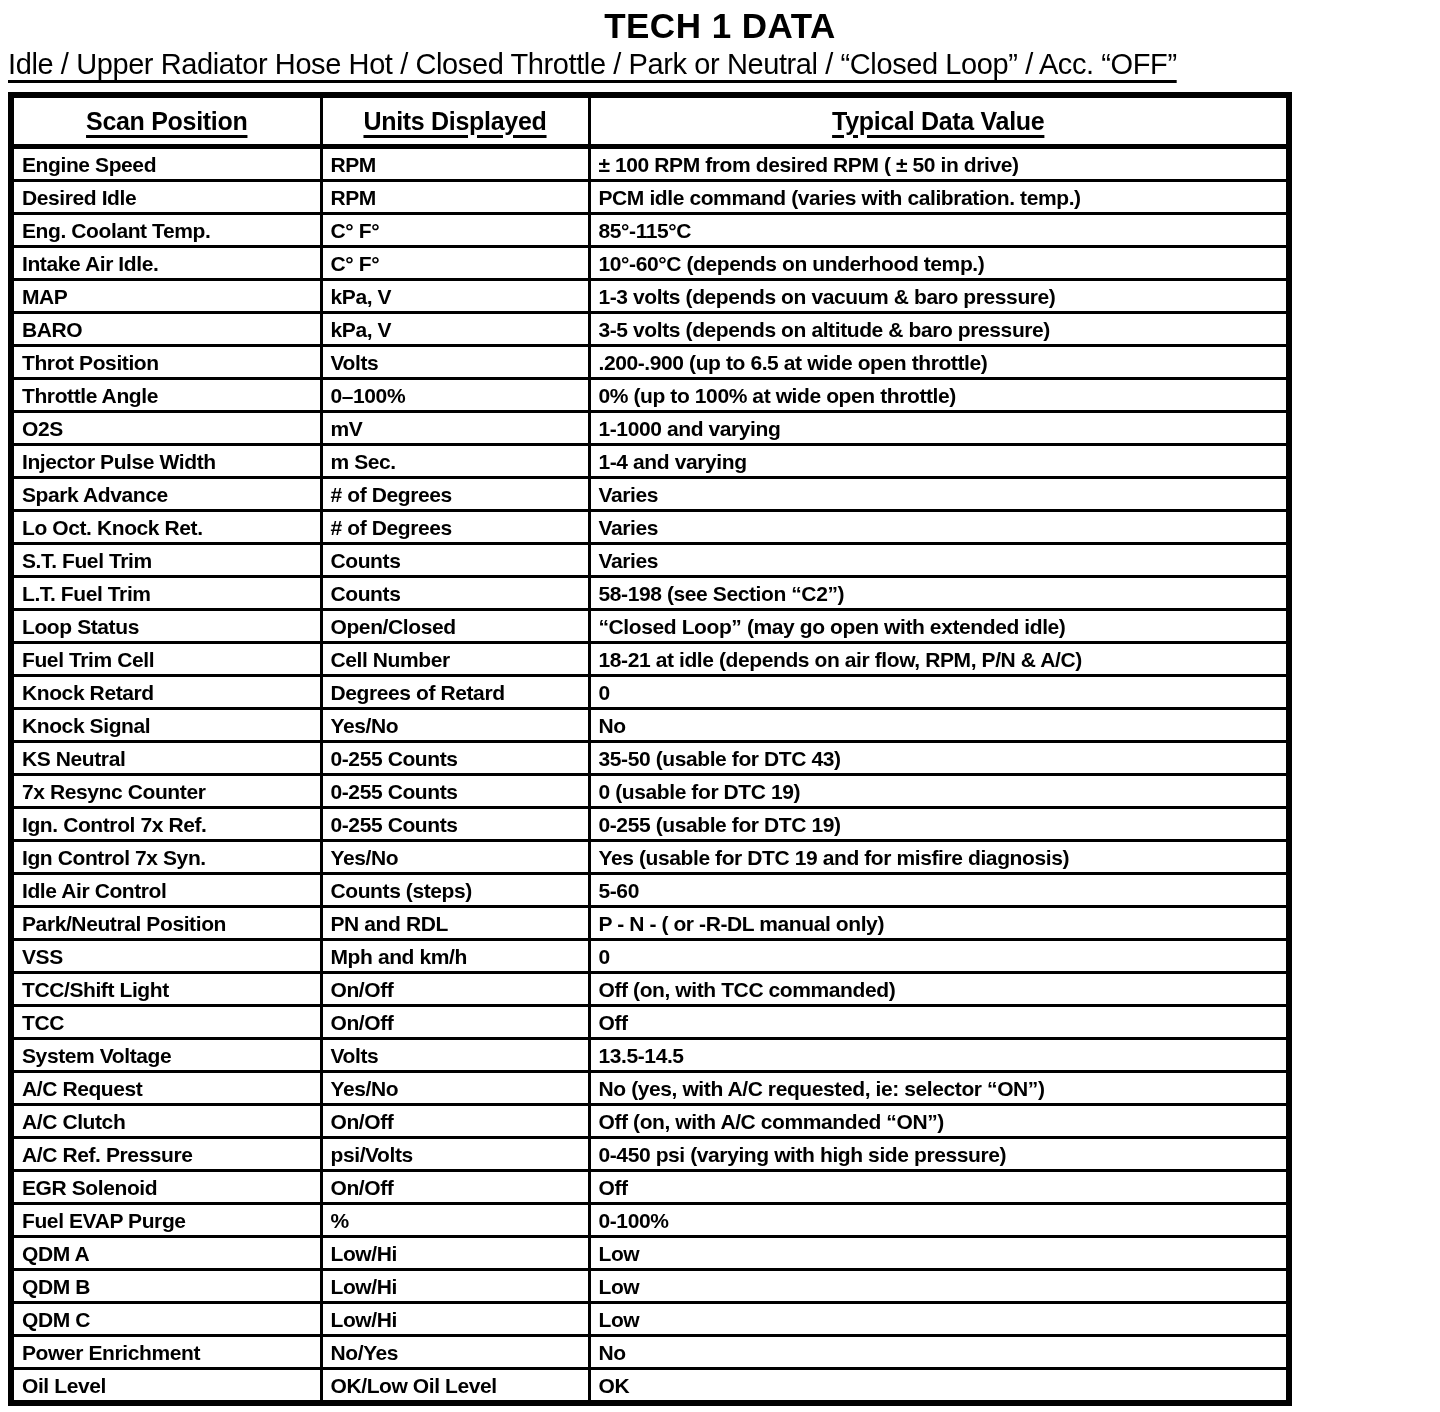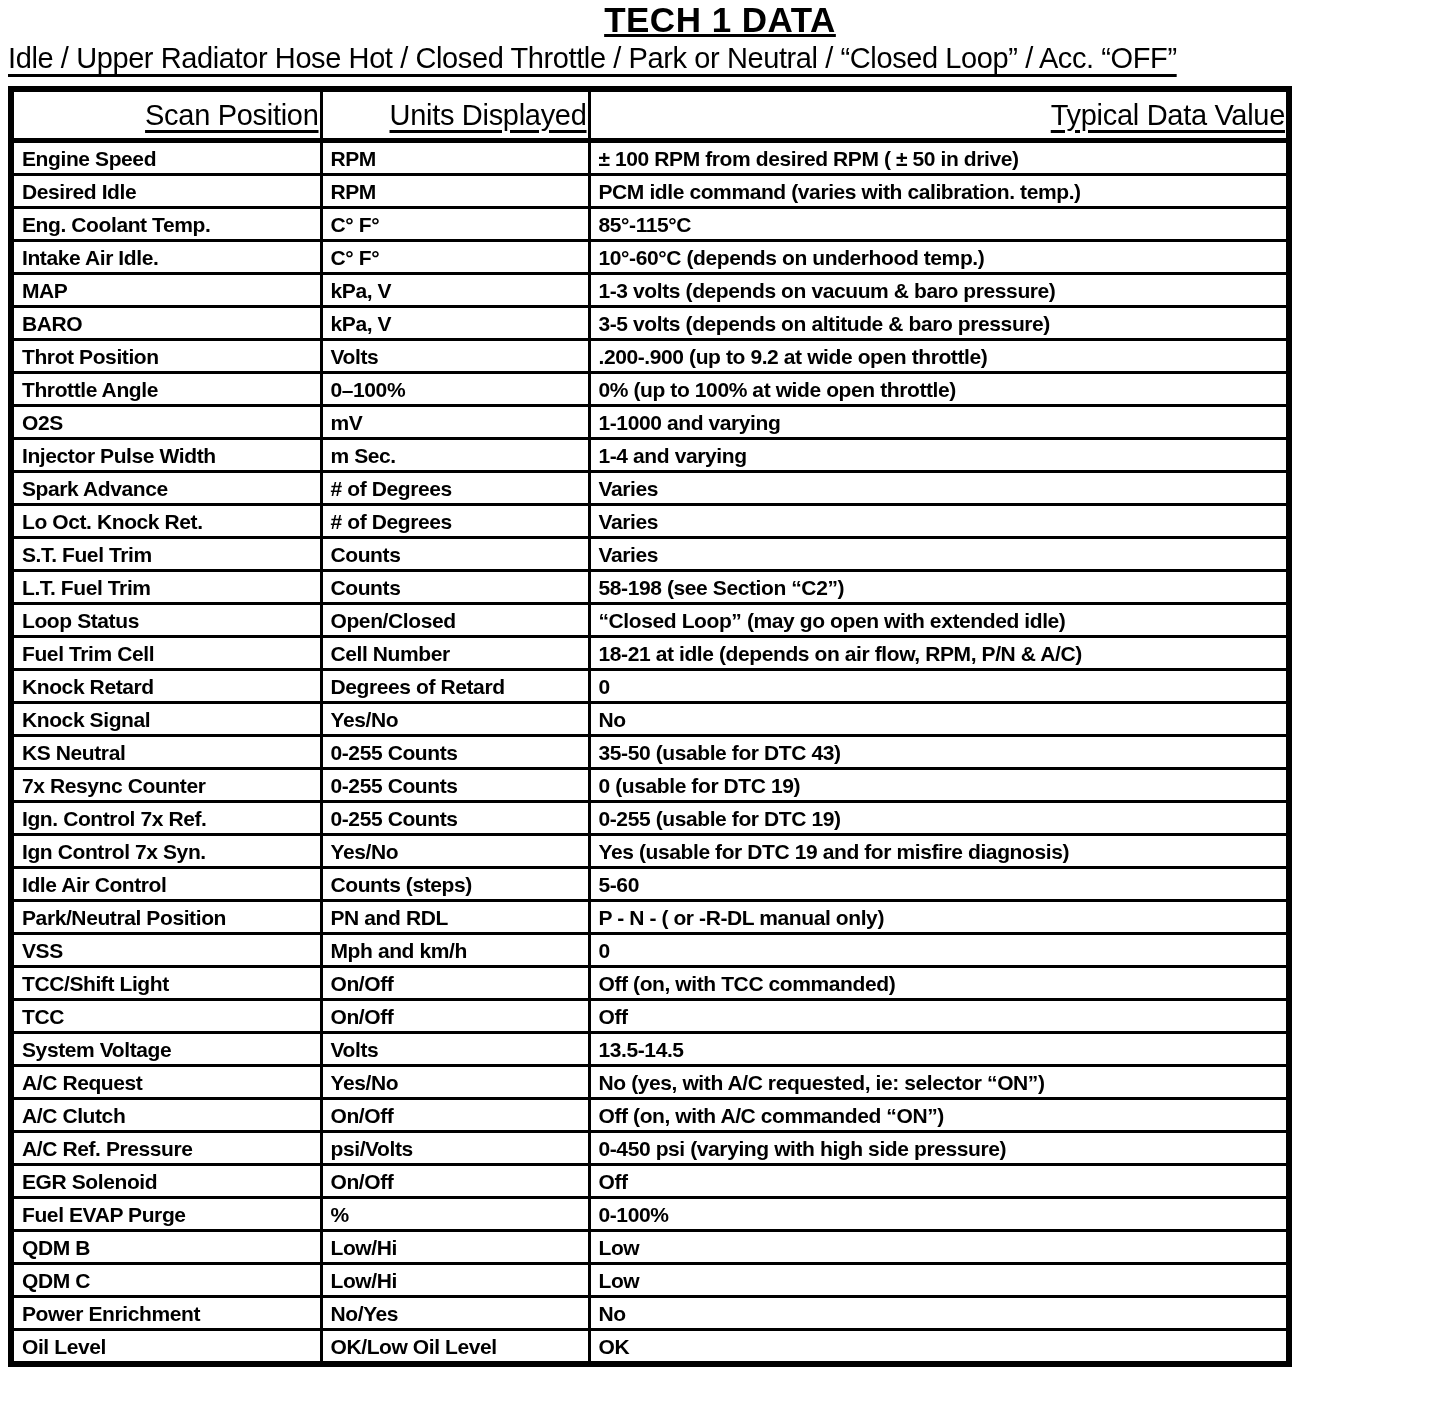--- a/index.html
+++ b/index.html
@@ -14,23 +14,22 @@
     width: 1440px;
     height: 1412px;
     box-sizing: border-box;
     overflow: hidden;
   }
   .doc-title {
     text-align: center;
     font-size: 35px;
     font-weight: bold;
     letter-spacing: 0.5px;
-    padding-top: 0;
+    padding-top: 6px;
     line-height: 40px;
-    text-decoration: underline;
   }
   .doc-subtitle {
     font-size: 29px;
     font-weight: normal;
     letter-spacing: -0.4px;
     white-space: nowrap;
     padding-left: 8px;
     padding-right: 4px;
     line-height: 36px;
     text-decoration: underline;
@@ -44,24 +43,24 @@
     table-layout: fixed;
   }
   table.scan-table, table.scan-table th, table.scan-table td {
     border: 3px solid #000;
   }
   table.scan-table {
     border-width: 6px;
   }
   table.scan-table th {
     height: 44px;
-    font-size: 29px;
-    font-weight: normal;
+    font-size: 25px;
+    font-weight: bold;
     letter-spacing: -0.3px;
-    text-align: right;
+    text-align: center;
     vertical-align: middle;
     text-decoration: underline;
     text-decoration-thickness: 3px;
     text-underline-offset: 5px;
     border-bottom-width: 5px;
   }
   table.scan-table td {
     height: 27px;
     font-size: 21px;
     font-weight: bold;
@@ -125,21 +124,21 @@
     <td>1-3 volts (depends on vacuum &amp; baro pressure)</td>
   </tr>
         <tr>
     <td>BARO</td>
     <td>kPa, V</td>
     <td>3-5 volts (depends on altitude &amp; baro pressure)</td>
   </tr>
         <tr>
     <td>Throt Position</td>
     <td>Volts</td>
-    <td>.200-.900 (up to 9.2 at wide open throttle)</td>
+    <td>.200-.900 (up to 6.5 at wide open throttle)</td>
   </tr>
         <tr>
     <td>Throttle Angle</td>
     <td>0–100%</td>
     <td>0% (up to 100% at wide open throttle)</td>
   </tr>
         <tr>
     <td>O2S</td>
     <td>mV</td>
     <td>1-1000 and varying</td>
@@ -258,20 +257,25 @@
     <td>EGR Solenoid</td>
     <td>On/Off</td>
     <td>Off</td>
   </tr>
         <tr>
     <td>Fuel EVAP Purge</td>
     <td>%</td>
     <td>0-100%</td>
   </tr>
         <tr>
+    <td>QDM A</td>
+    <td>Low/Hi</td>
+    <td>Low</td>
+  </tr>
+        <tr>
     <td>QDM B</td>
     <td>Low/Hi</td>
     <td>Low</td>
   </tr>
         <tr>
     <td>QDM C</td>
     <td>Low/Hi</td>
     <td>Low</td>
   </tr>
         <tr>

